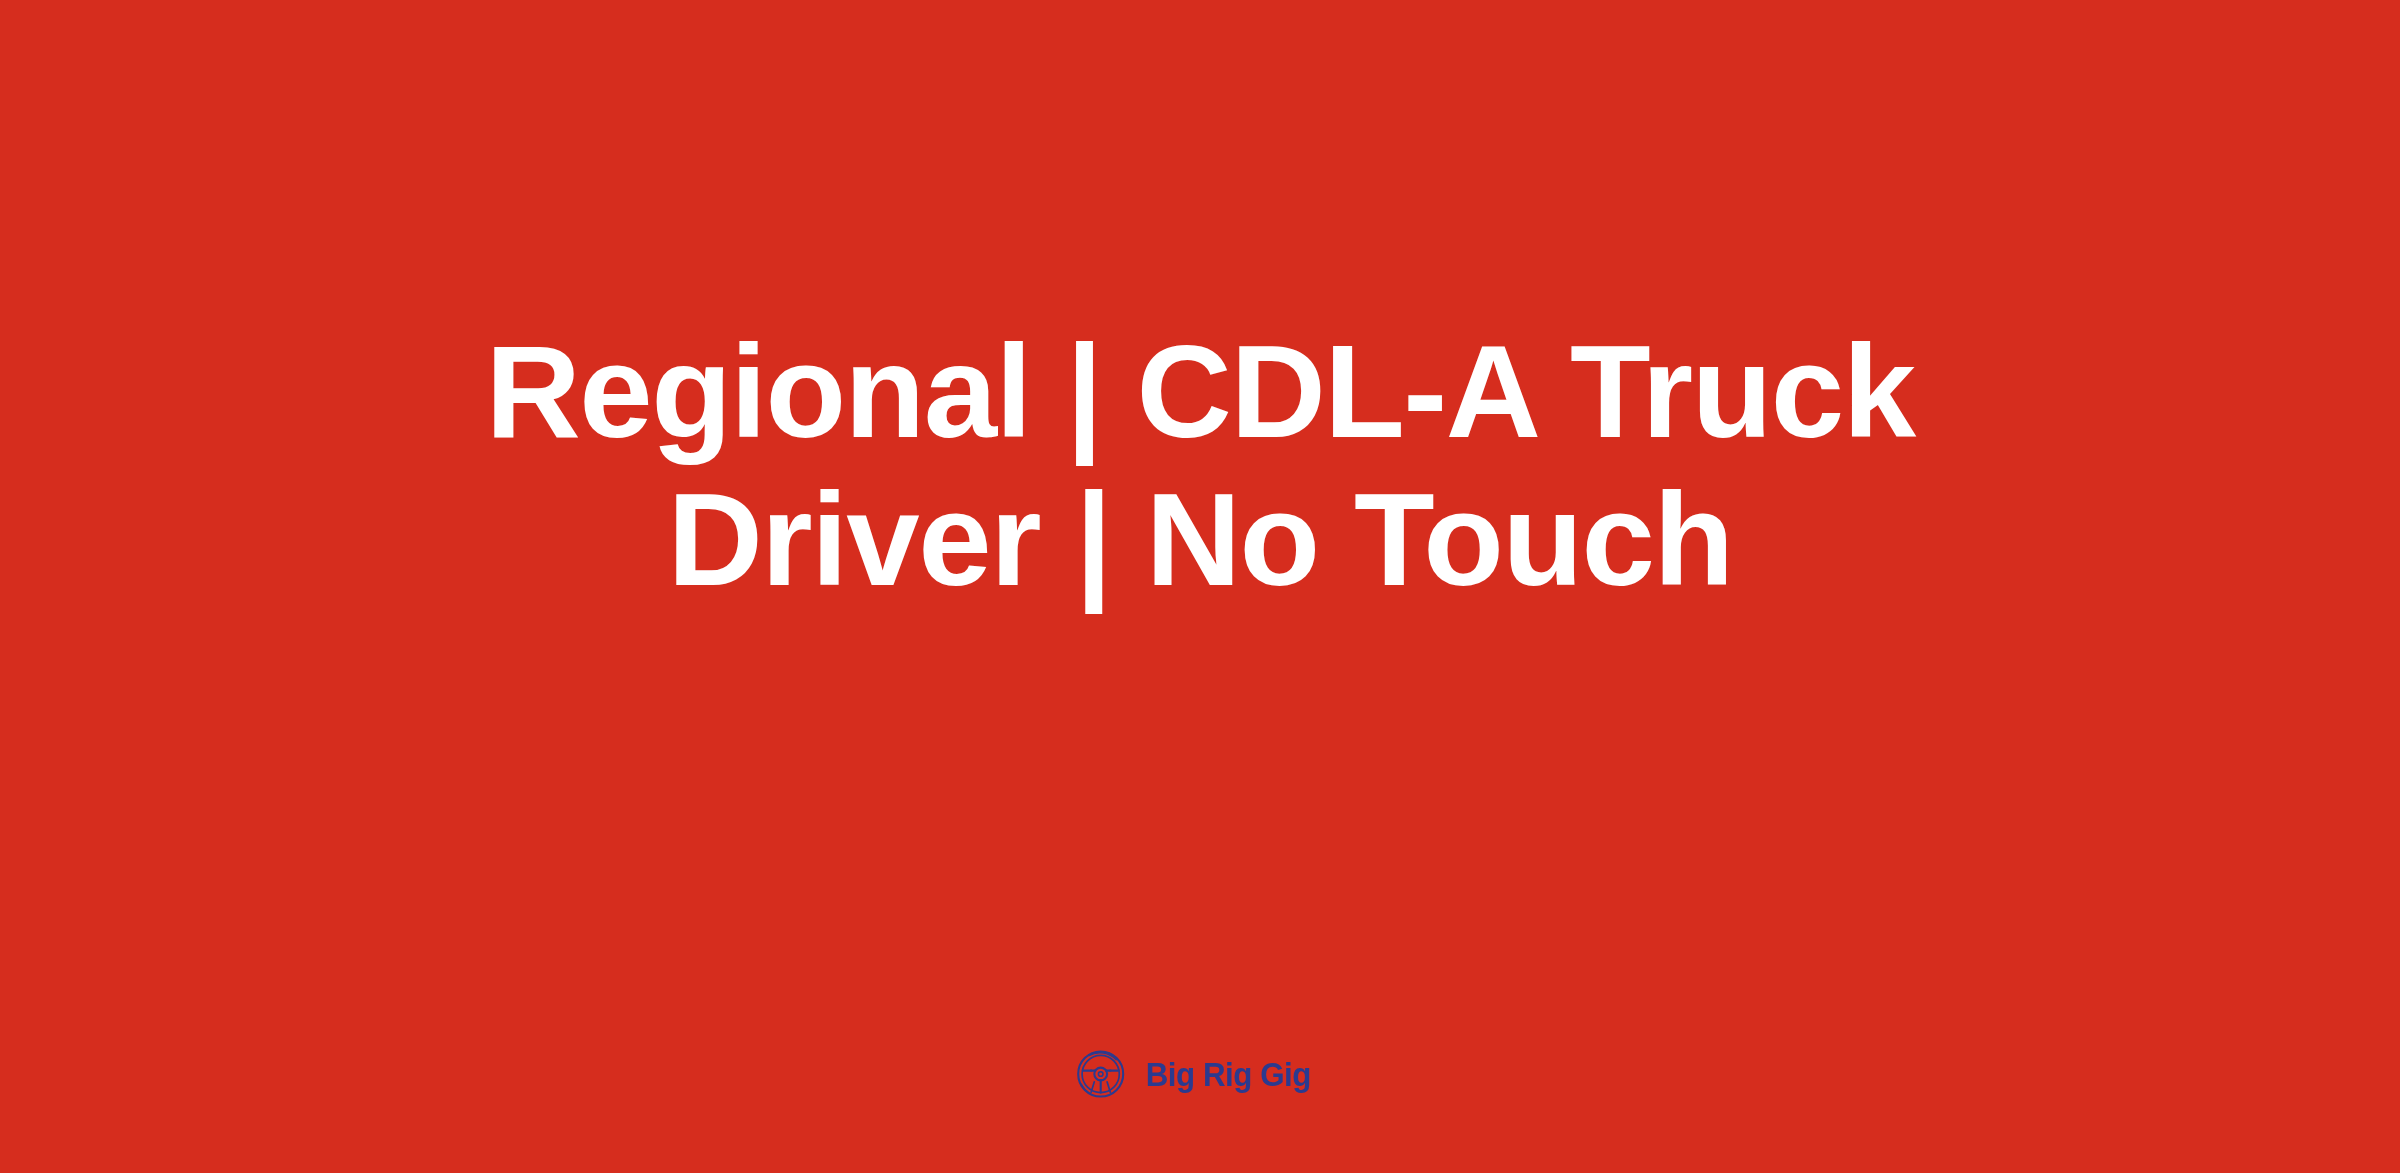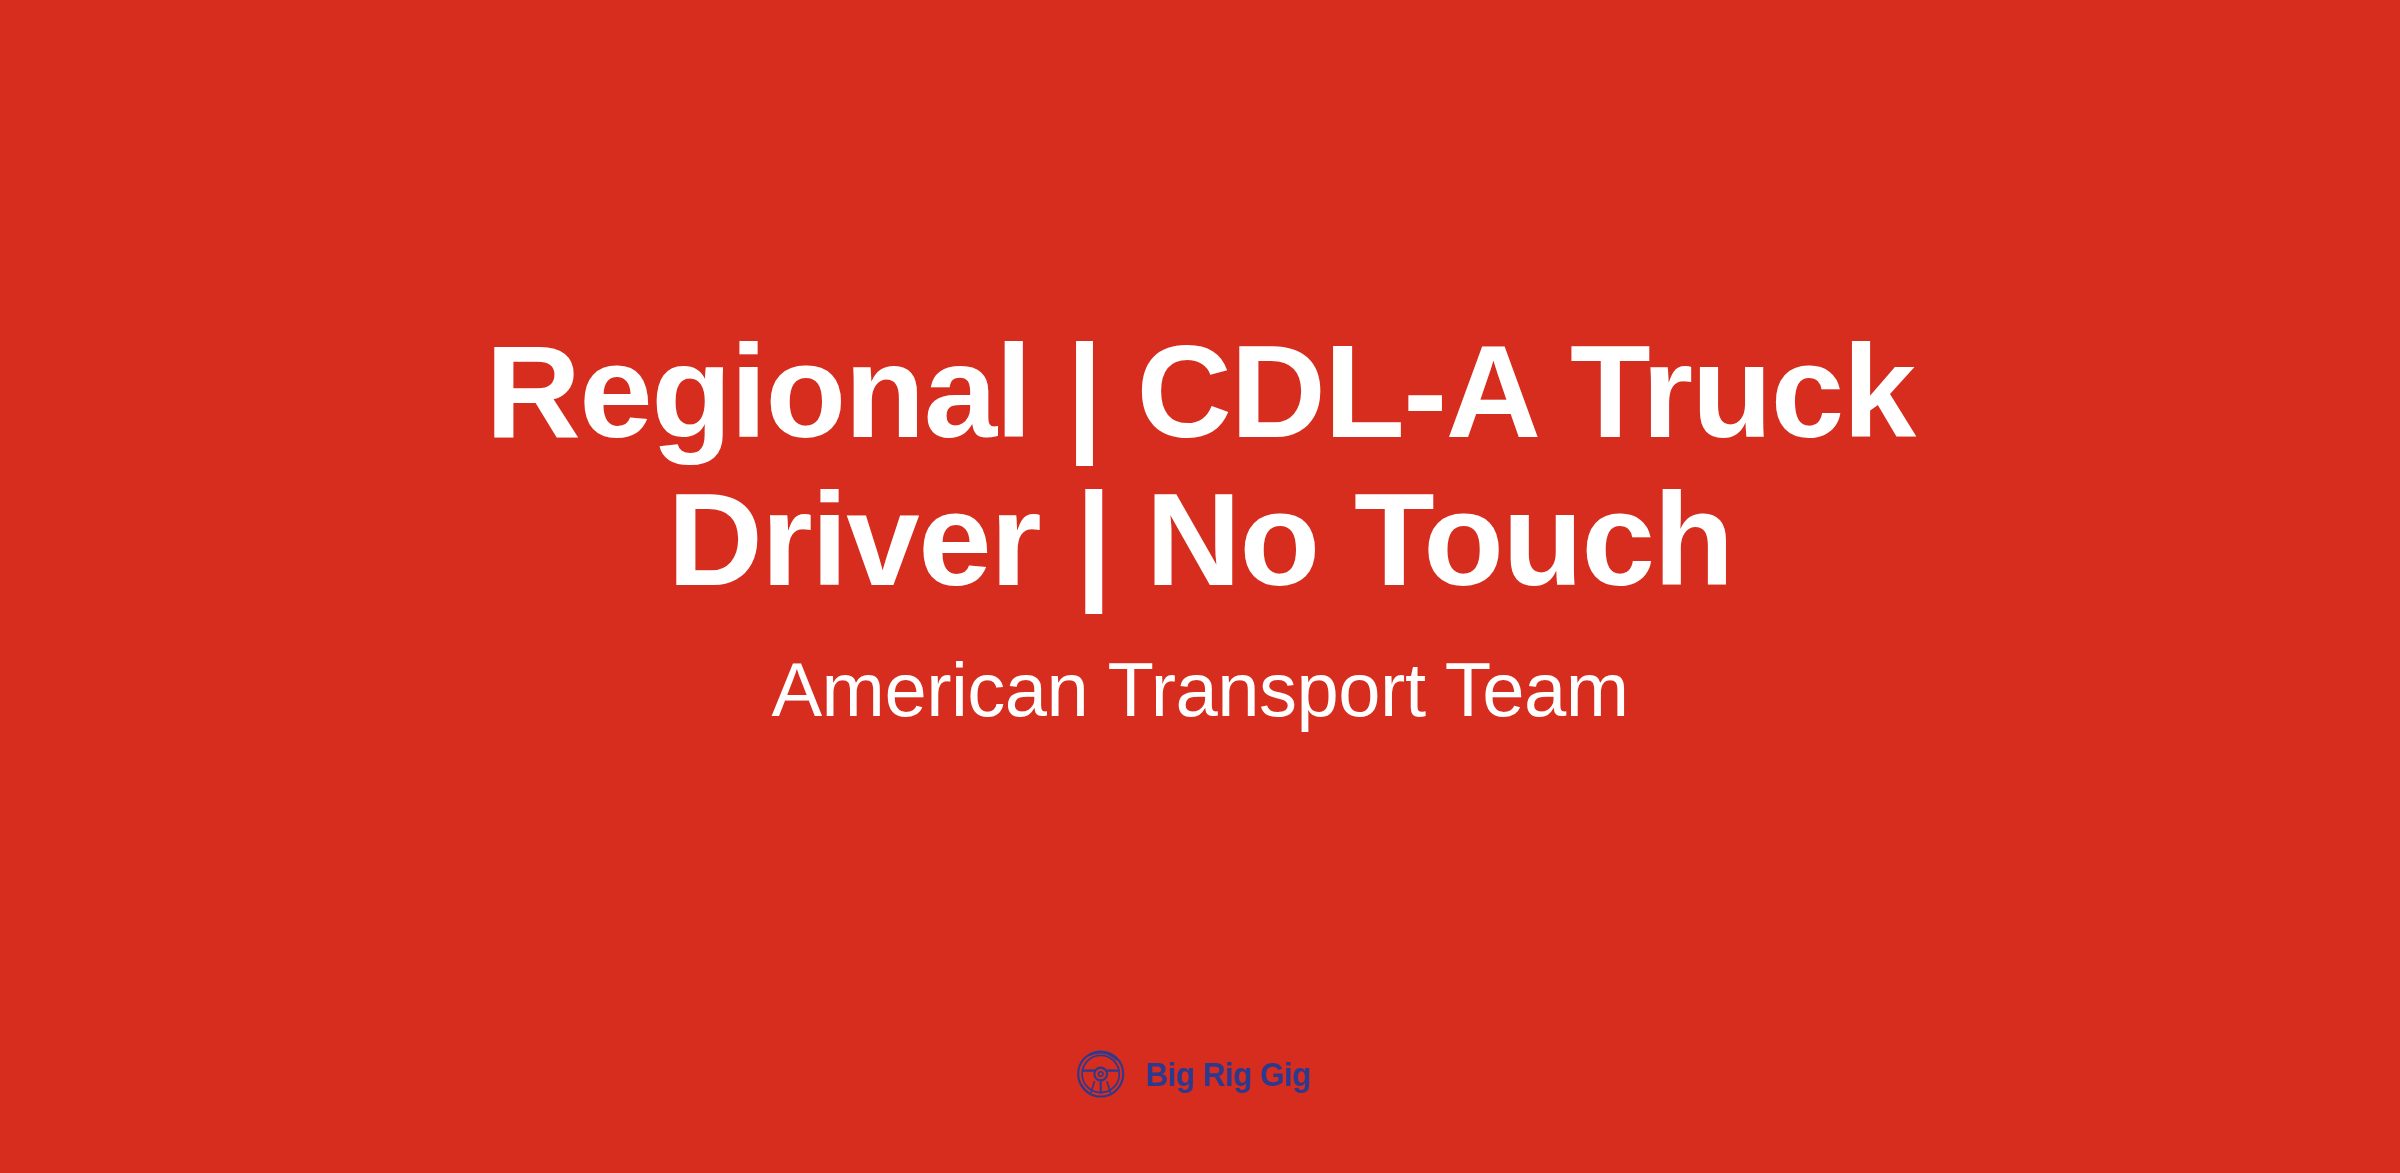--- a/index.html
+++ b/index.html
@@ -31,21 +31,20 @@
     top: 0;
     left: 0;
     width: 2400px;
     height: 1020px;
     display: flex;
     flex-direction: column;
     align-items: center;
     justify-content: flex-start;
     padding-top: 318px;
     box-sizing: border-box;
-    gap: 16px;
   }
 
   .job-title {
     width: 1800px;
     margin: 0;
     text-align: center;
     color: #ffffff;
     font-family: "Liberation Sans", sans-serif;
     font-weight: 700;
     font-size: 132px;
@@ -98,21 +97,20 @@
     transform-origin: left center;
   }
 </style>
 </head>
 <body>
 
 <div class="banner">
 
   <div class="hero">
     <h1 class="job-title">Regional | CDL-A Truck Driver | No Touch</h1>
-    <h2 class="company-name">American Transport Team</h2>
   </div>
 
   <div class="brand-logo">
     <svg class="brand-mark" viewBox="0 0 52 52">
       <g fill="none" stroke="#2b3a8f" stroke-width="2.1">
         <circle cx="26" cy="26" r="22.5"></circle>
         <circle cx="26" cy="26" r="18.6" stroke-width="1.7"></circle>
         <circle cx="26" cy="26" r="6.4" stroke-width="2.1"></circle>
         <circle cx="26" cy="26" r="2.3" stroke-width="1.6"></circle>
         <path d="M8.2 22.6 H19.9" stroke-width="2.1" stroke-linecap="round"></path>

